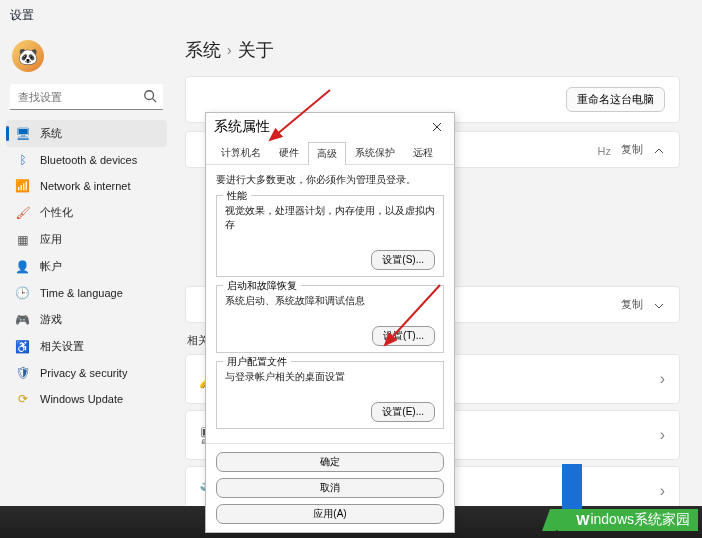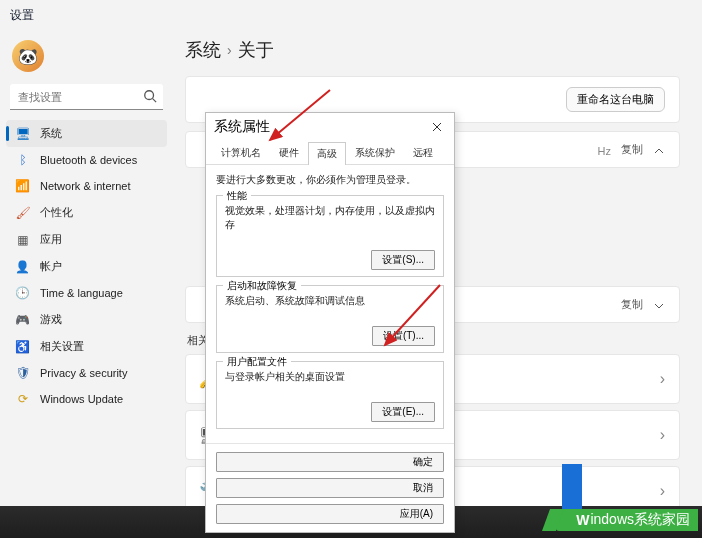--- a/index.html
+++ b/index.html
@@ -47,21 +47,21 @@
 .dlg-title { display: flex; justify-content: space-between; align-items: center; padding: 5px 8px; font-size: 14px; }
 .dlg-close { width: 18px; height: 18px; display: inline-flex; align-items: center; justify-content: center; cursor: pointer; color: #333; }
 .tabs { display: flex; padding: 0 6px; border-bottom: 1px solid #ddd; font-size: 10px; }
 .tab { padding: 4px 8px; color: #333; cursor: pointer; border: 1px solid transparent; border-bottom: none; }
 .tab.active { border-color: #ccc; background: #fff; position: relative; top: 1px; }
 .dlg-body { padding: 8px 10px 6px 10px; }
 .dlg-note { font-size: 10px; color: #222; margin-bottom: 8px; }
 .group { border: 1px solid #ccc; padding: 8px 8px 6px 8px; margin-bottom: 8px; position: relative; }
 .group .gdesc { font-size: 10px; color: #222; margin-bottom: 18px; }
 .group .gbtn-row { display: flex; justify-content: flex-end; }
-.dbtn { font-size: 10px; padding: 2px 10px; border: 1px solid #999; background: #f4f4f4; border-radius: 1px; cursor: pointer; min-width: 60px; text-align: right; }
+.dbtn { font-size: 10px; padding: 2px 10px; border: 1px solid #999; background: #f4f4f4; border-radius: 7px; cursor: pointer; min-width: 60px; text-align: center; }
 .env-row { display: flex; justify-content: flex-end; padding: 0 10px 8px 10px; }
 .dlg-footer { display: flex; justify-content: flex-end; gap: 6px; padding: 8px 10px; border-top: 1px solid #e5e5e5; flex-direction: column; }
 
 
 .arrow { position: absolute; z-index: 20; pointer-events: none; }
 
 
 .taskbar { position: absolute; left: 0; right: 0; bottom: 0; height: 32px; background: linear-gradient(#2b2b2b, #1e1e1e); display: flex; align-items: center; justify-content: center; gap: 6px; }
 .tb-icon { width: 22px; height: 22px; border-radius: 3px; display: inline-flex; align-items: center; justify-content: center; cursor: pointer; }
 

